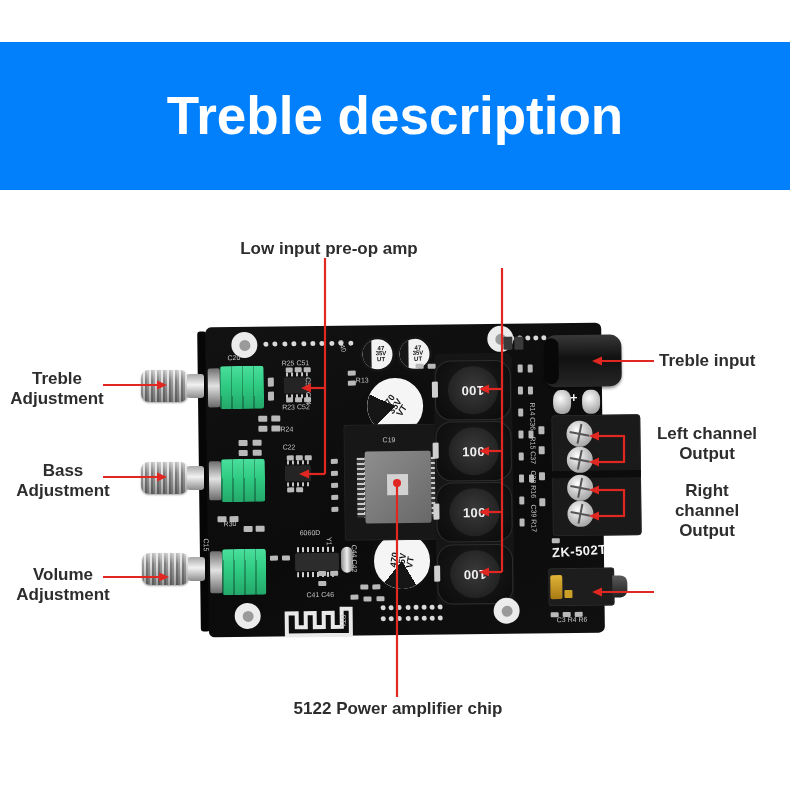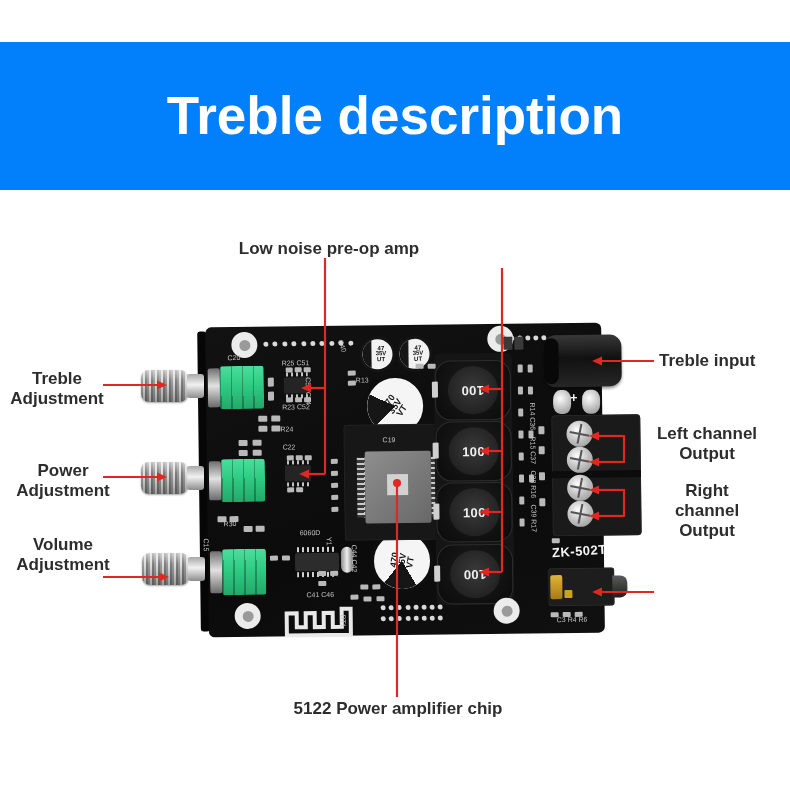--- a/index.html
+++ b/index.html
@@ -400,26 +400,26 @@
       <line x1="624" y1="489" x2="624" y2="517"></line>
 
       <line x1="654" y1="592" x2="601" y2="592"></line>
         <polygon points="592,592 602,587.5 602,596.5" stroke="none"></polygon>
 
       <circle cx="397" cy="483" r="4" stroke="none"></circle>
       <line x1="397" y1="485" x2="397" y2="697"></line>
     </g>
   </svg>
 
-  <div class="callout c-center" style="left:229px;top:239px;width:200px">Low noise pre-op amp</div>
+  <div class="callout c-center" style="left:229px;top:239px;width:200px">Low input pre-op amp</div>
   <div class="callout" style="left:659px;top:351px">Treble input</div>
   <div class="callout c-center" style="left:654px;top:424px;width:106px">Left channel
 Output</div>
   <div class="callout c-center" style="left:652px;top:481px;width:110px">Right channel
 Output</div>
   <div class="callout c-center" style="left:4px;top:369px;width:106px">Treble
 Adjustment</div>
-  <div class="callout c-center" style="left:10px;top:461px;width:106px">Power
+  <div class="callout c-center" style="left:10px;top:461px;width:106px">Bass
 Adjustment</div>
-  <div class="callout c-center" style="left:10px;top:535px;width:106px">Volume
+  <div class="callout c-center" style="left:10px;top:565px;width:106px">Volume
 Adjustment</div>
   <div class="callout c-center" style="left:293px;top:699px;width:210px">5122 Power amplifier chip</div>
 </div>
 
 </body></html>

